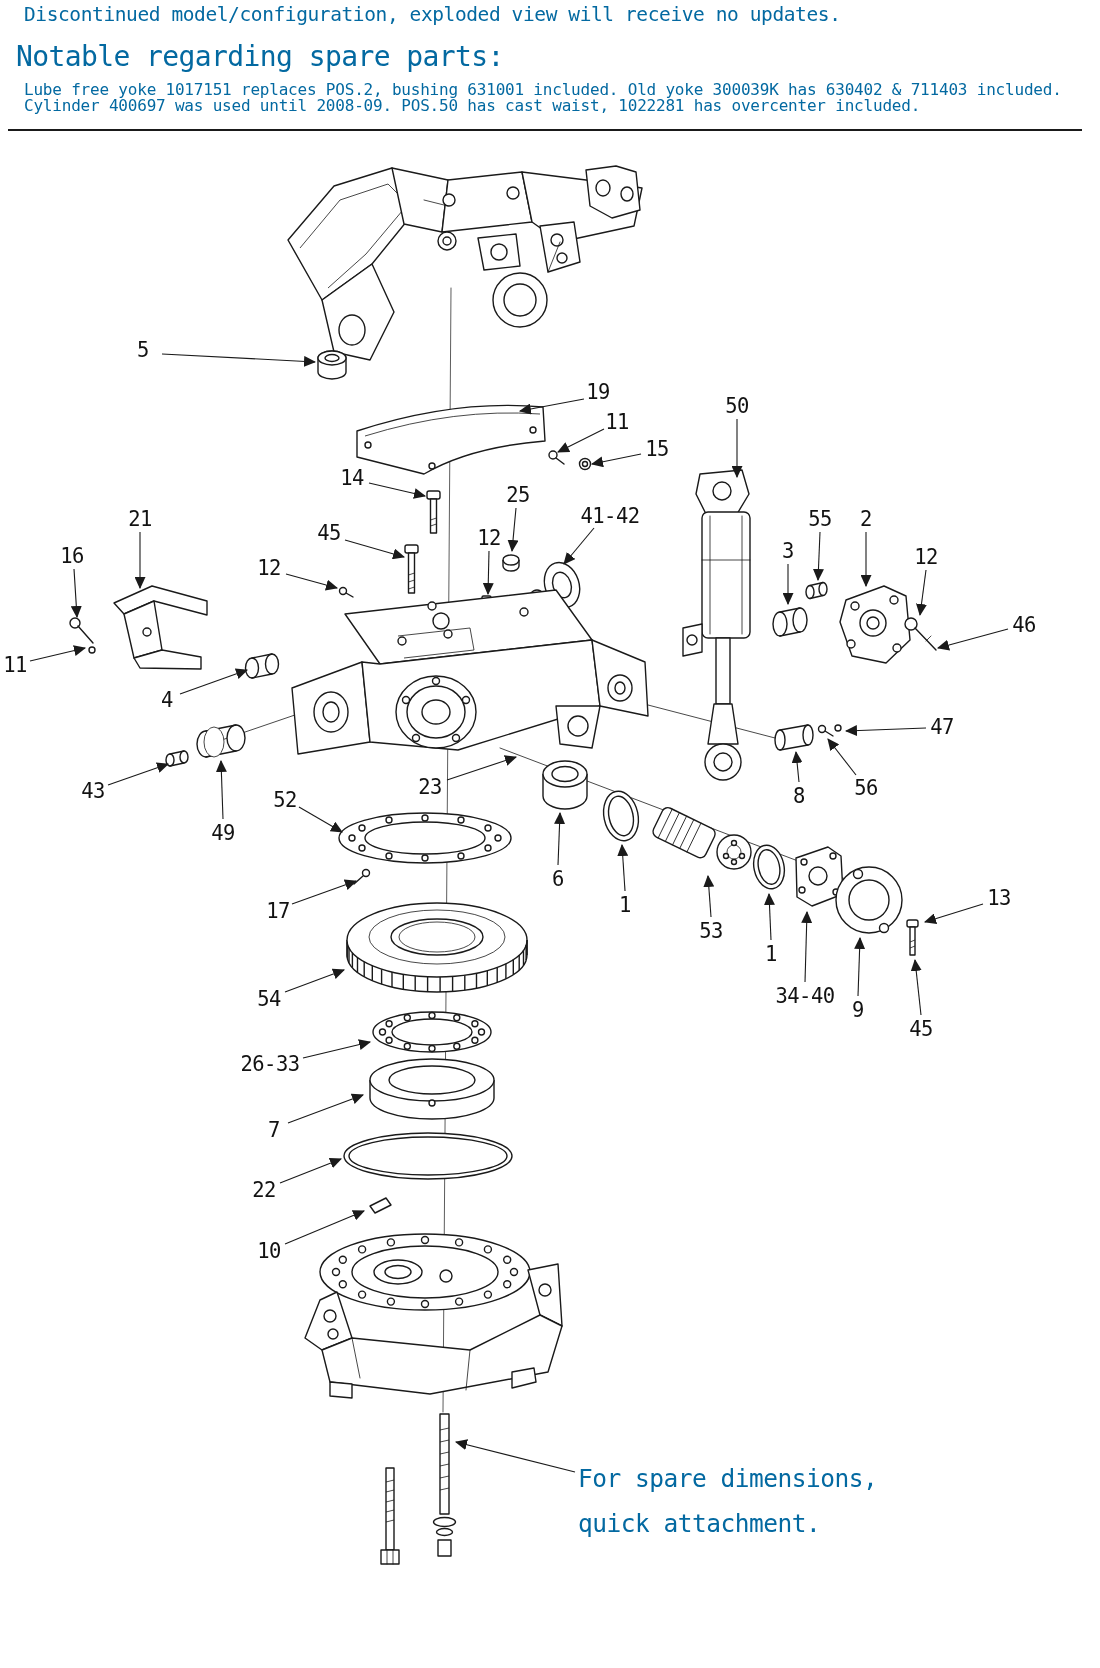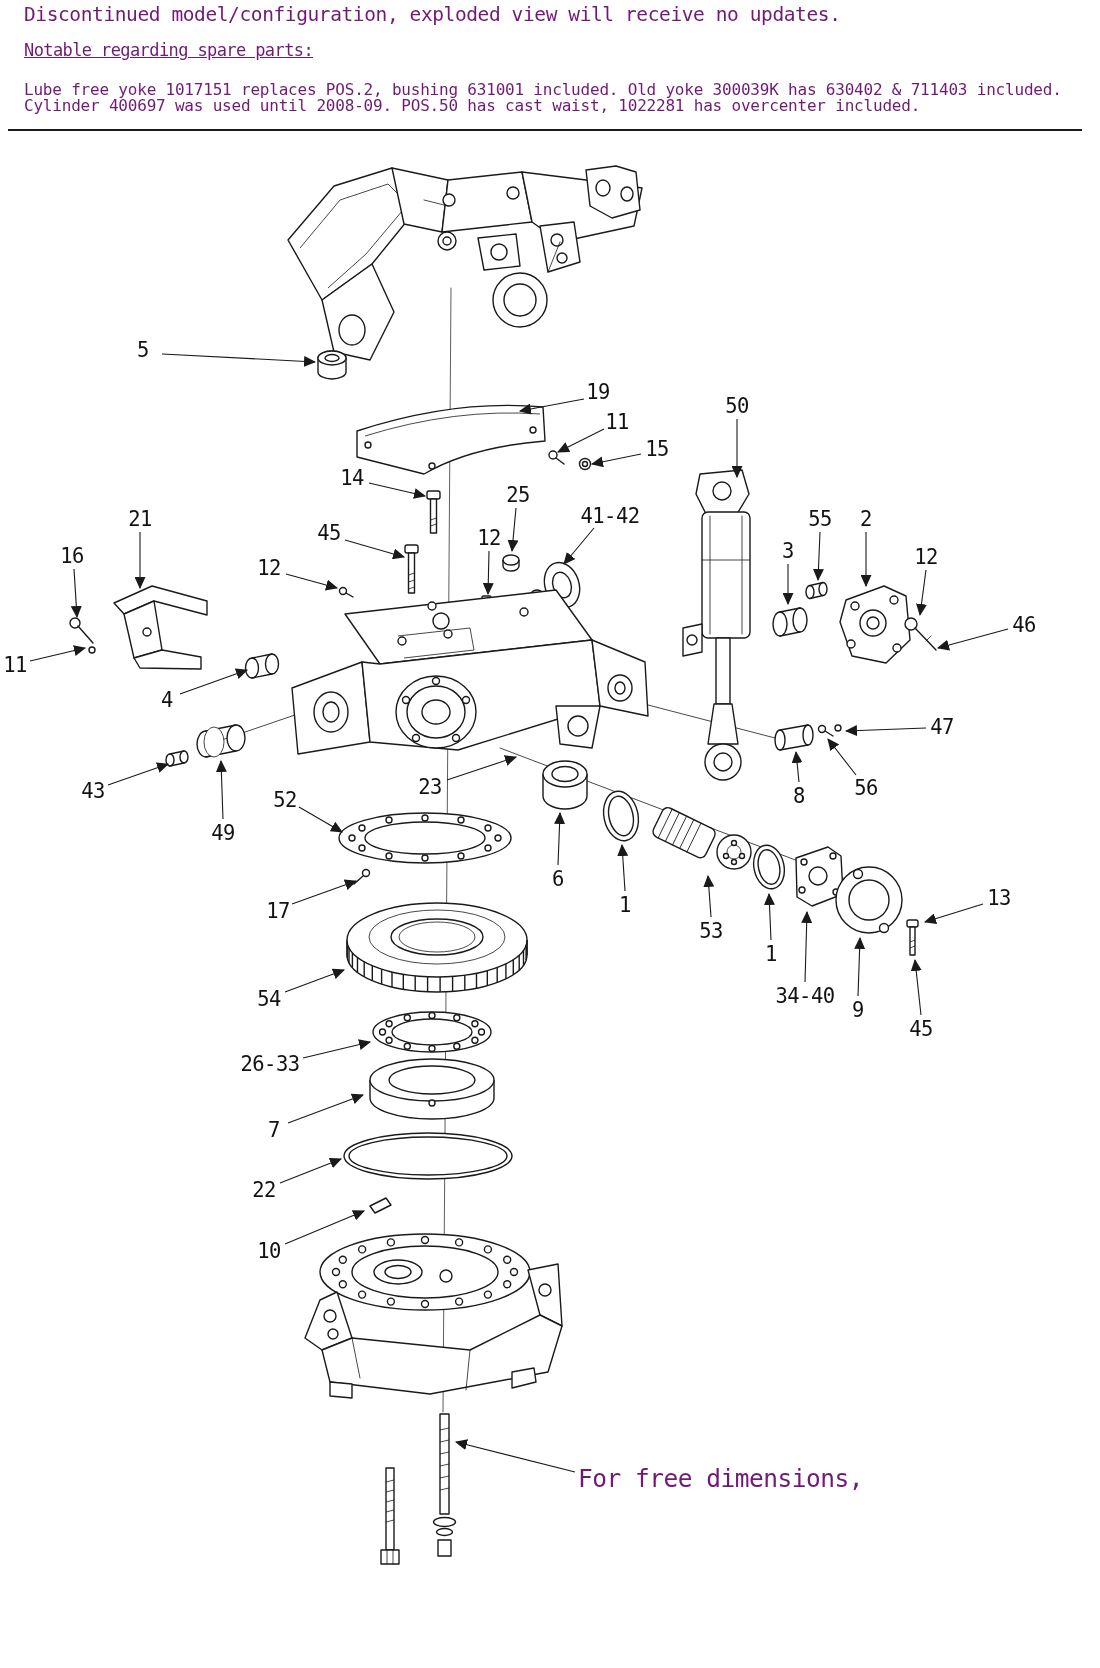--- a/index.html
+++ b/index.html
@@ -1,19 +1,19 @@
 <!DOCTYPE html>
 <html><head>
 <meta charset="utf-8">
 <style>
   html,body{margin:0;padding:0;background:#fff;}
-  #page{position:relative;width:1082px;height:1668px;background:#ffffff;color:#701a75;
+  #page{position:relative;width:1082px;height:1668px;background:#ffffff;color:#0369a1;
     font-family:"DejaVu Sans Mono","Liberation Mono",monospace;overflow:hidden;}
   .h-line1{position:absolute;top:3px;left:24px;font-size:19.5px;letter-spacing:-0.4px;white-space:nowrap;}
-  .h-title{position:absolute;top:40px;left:24px;font-size:17px;font-weight:normal;letter-spacing:-0.6px;white-space:nowrap;text-decoration:underline;}
+  .h-title{position:absolute;top:40px;left:16px;font-size:28px;font-weight:normal;letter-spacing:-0.6px;white-space:nowrap;}
   .h-note{position:absolute;left:24px;font-size:16px;letter-spacing:-0.2px;white-space:nowrap;}
   .h-note1{top:80px;}
   .h-note2{top:96px;}
   .rule{position:absolute;top:129px;left:8px;width:1084px;height:2px;background:#1a1a1a;}
   #diagram{position:absolute;left:0;top:0;}
   .art path,.art rect,.art ellipse,.art circle{fill:#fff;stroke:#1a1a1a;stroke-width:1.4;stroke-linejoin:round;}
   .art line,.art polyline{fill:none;stroke:#1a1a1a;stroke-width:1.4;stroke-linecap:round;}
   .art .thin{stroke-width:0.8;}
   .art .nofill{fill:none;}
   .art .axis{stroke:#4a4a4a;stroke-width:0.9;}
@@ -500,15 +500,16 @@
         <text x="274" y="1130" class="callout">7</text>
         <polyline points="280 1183 341 1159" class="leader" marker-end="url(#arrowhead)"></polyline>
         <text x="264" y="1190" class="callout">22</text>
         <polyline points="285 1244 364 1211" class="leader" marker-end="url(#arrowhead)"></polyline>
         <text x="269" y="1251" class="callout">10</text>
         <polyline points="575 1472 456 1442" class="leader" marker-end="url(#arrowhead)"></polyline>
       </g>
   </svg>
 
   <div class="footer-note">
-    <div>For free dimensions,</div>
+    <div>For spare dimensions,</div>
+    <div>quick attachment.</div>
   </div>
 </div>
 
 </body></html>

